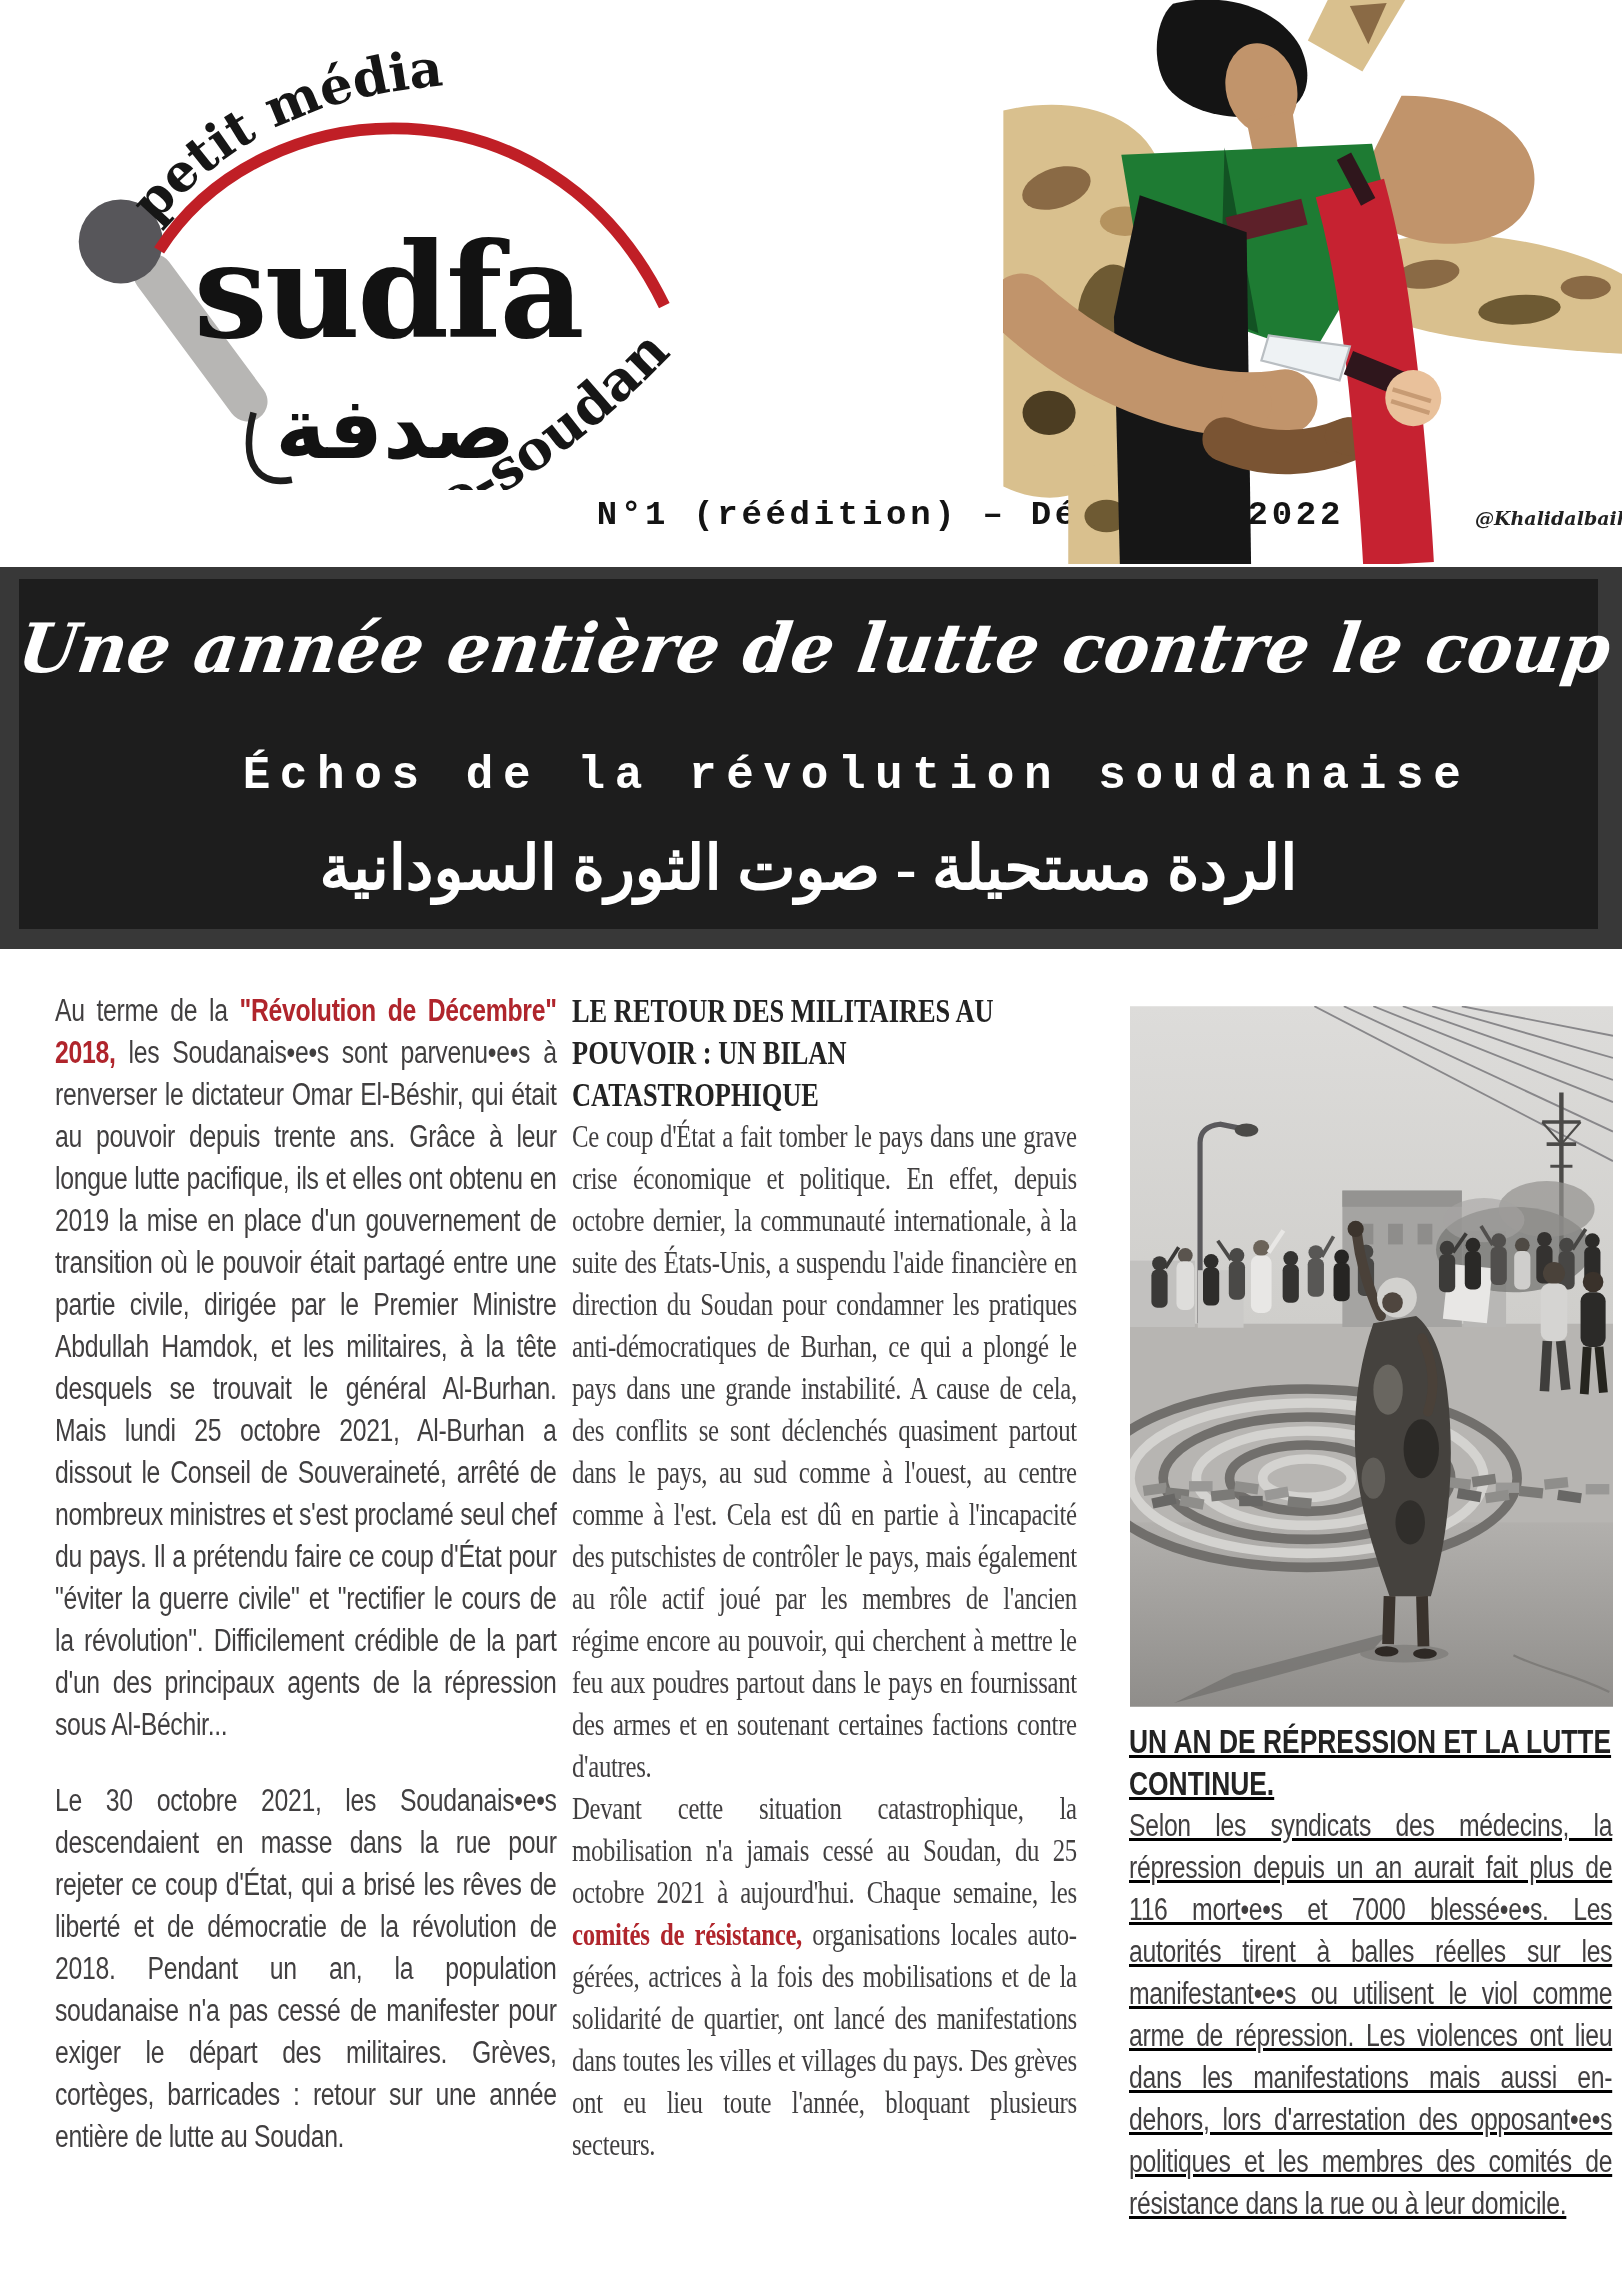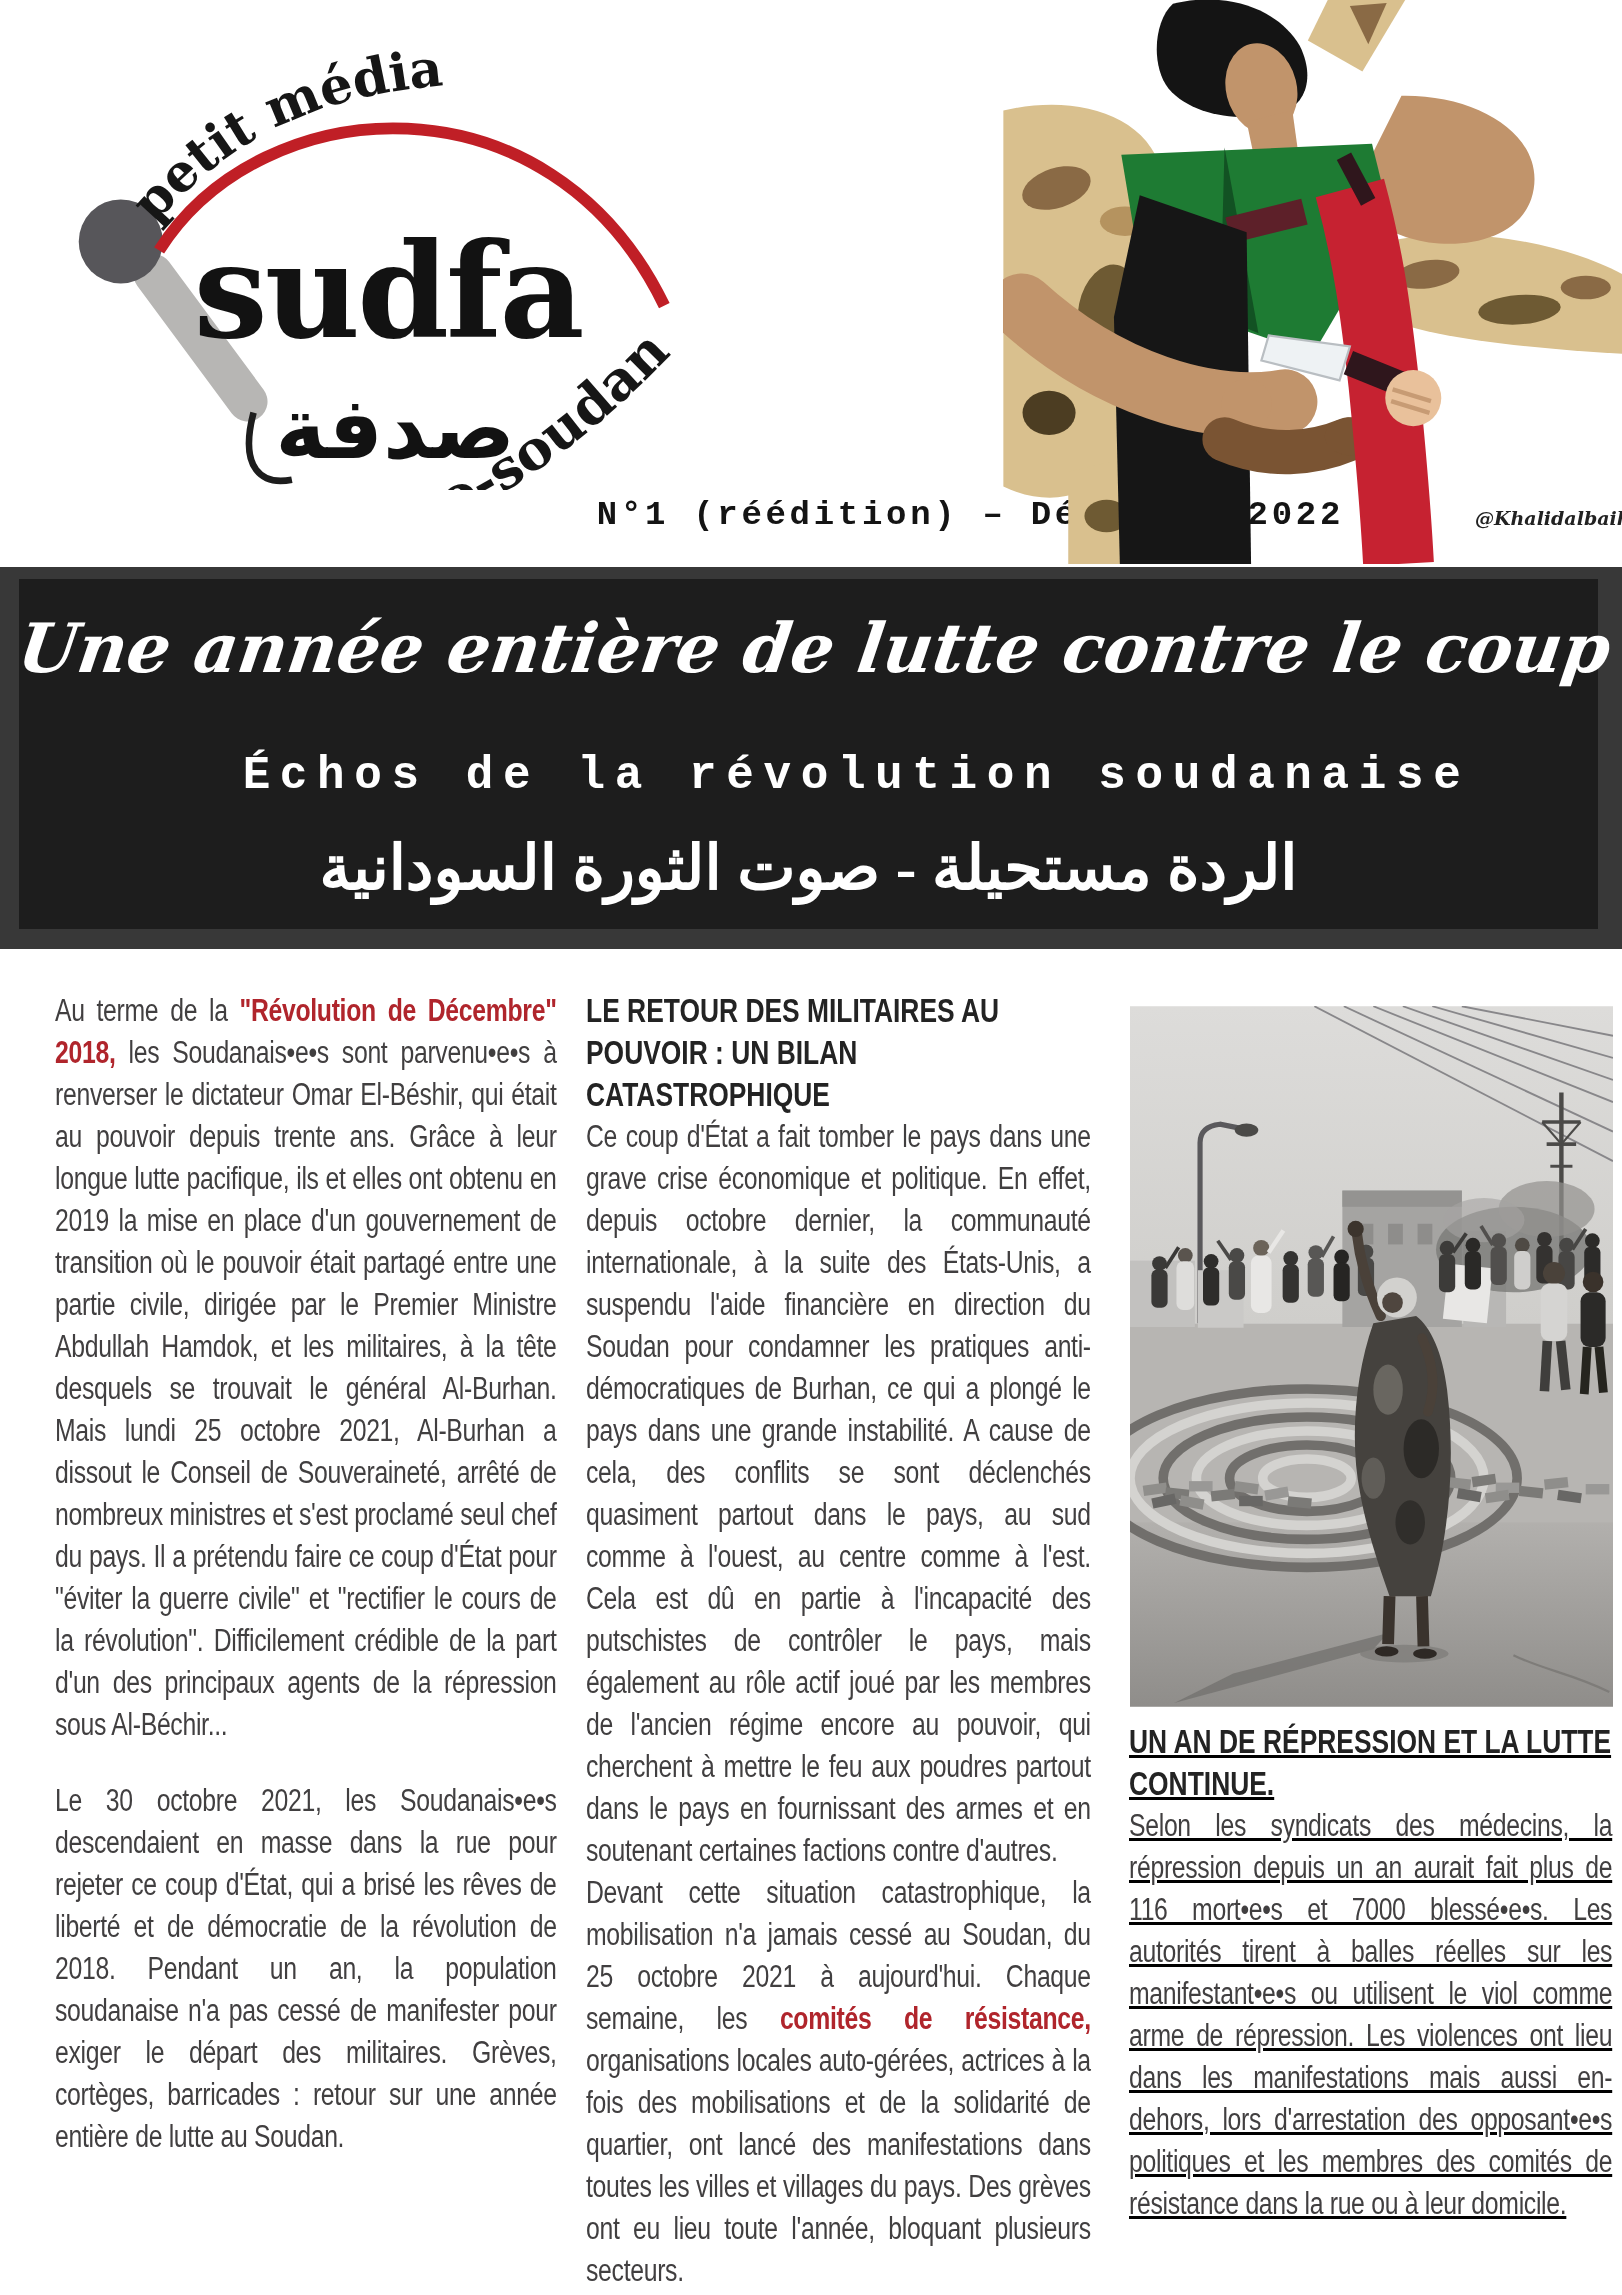--- a/index.html
+++ b/index.html
@@ -24,21 +24,21 @@
       font-size:68px;color:#ffffff;transform:skewX(-8deg);white-space:nowrap;}
   .banner-subtitle{position:absolute;left:0;top:171px;width:100%;text-align:center;
       font-family:"Liberation Mono","DejaVu Sans Mono",monospace;font-weight:bold;
       font-size:46px;letter-spacing:9.6px;color:#ffffff;white-space:nowrap;margin-left:48px;}
   .banner-arabic{position:absolute;left:0;top:252px;width:100%;text-align:center;direction:rtl;
       font-family:Liberation Serif, serif;font-weight:bold;font-size:62px;color:#ffffff;white-space:nowrap;}
 
   
   .col{position:absolute;top:990px;}
   #col1{left:55px;width:502px;}
-  #col2{left:586px;width:505px;}
+  #col2{left:572px;width:505px;font-family:Liberation Serif, serif;}
   #col3{left:1129px;top:1721px;width:483px;text-decoration:underline;}
   .condense{transform:scaleX(0.80);transform-origin:0 0;}
   #col1 .condense{width:627px;}
   #col2 .condense{width:631px;}
   #col3 .condense{width:604px;}
   p.body{font-size:31px;line-height:42px;text-align:justify;color:#413f40;
       margin:0 0 34px 0;letter-spacing:-0.4px;}
   p.body:last-child{margin-bottom:0;}
   h2.section{font-size:33px;line-height:42px;font-weight:bold;color:#232323;
       margin:0;letter-spacing:0;text-align:left;}

